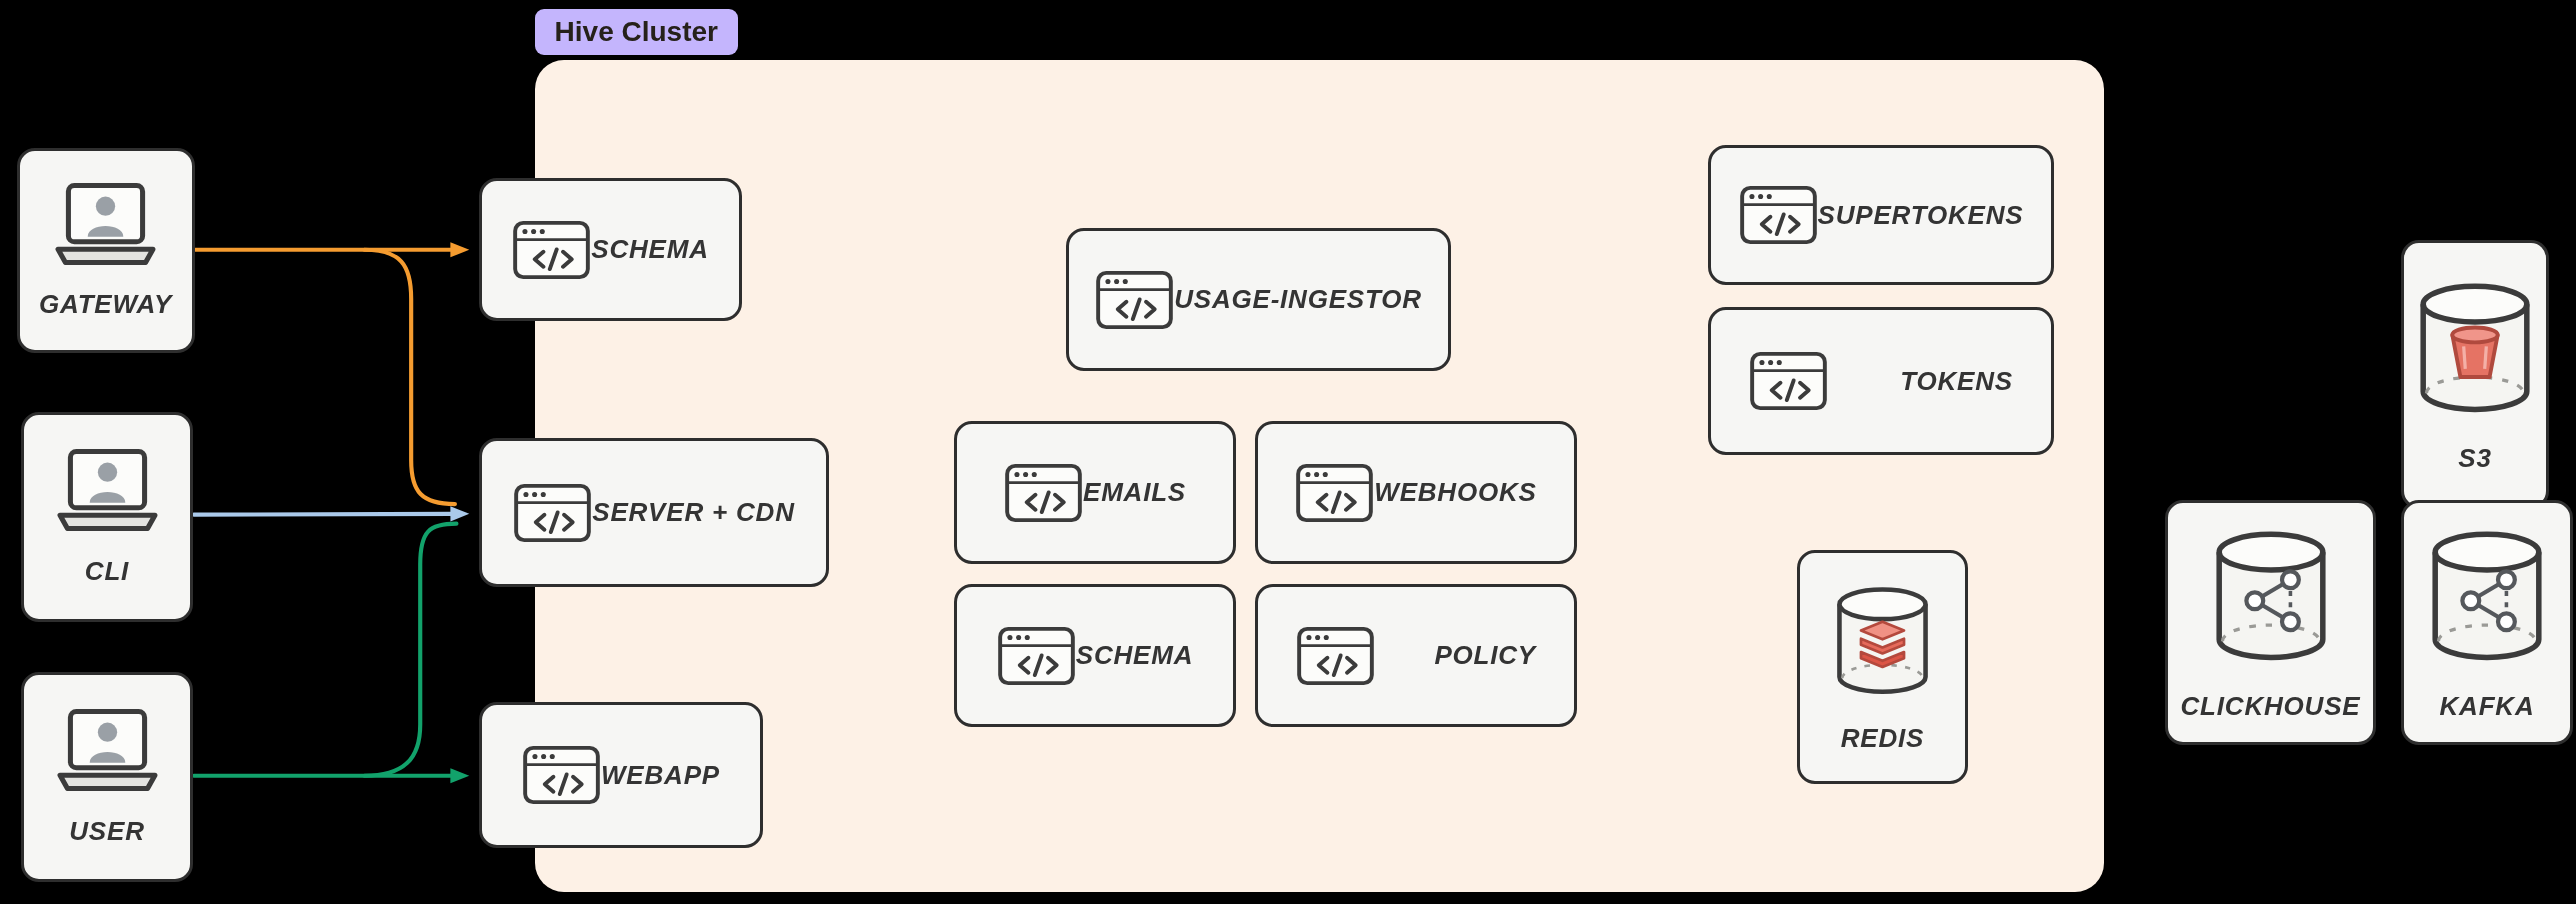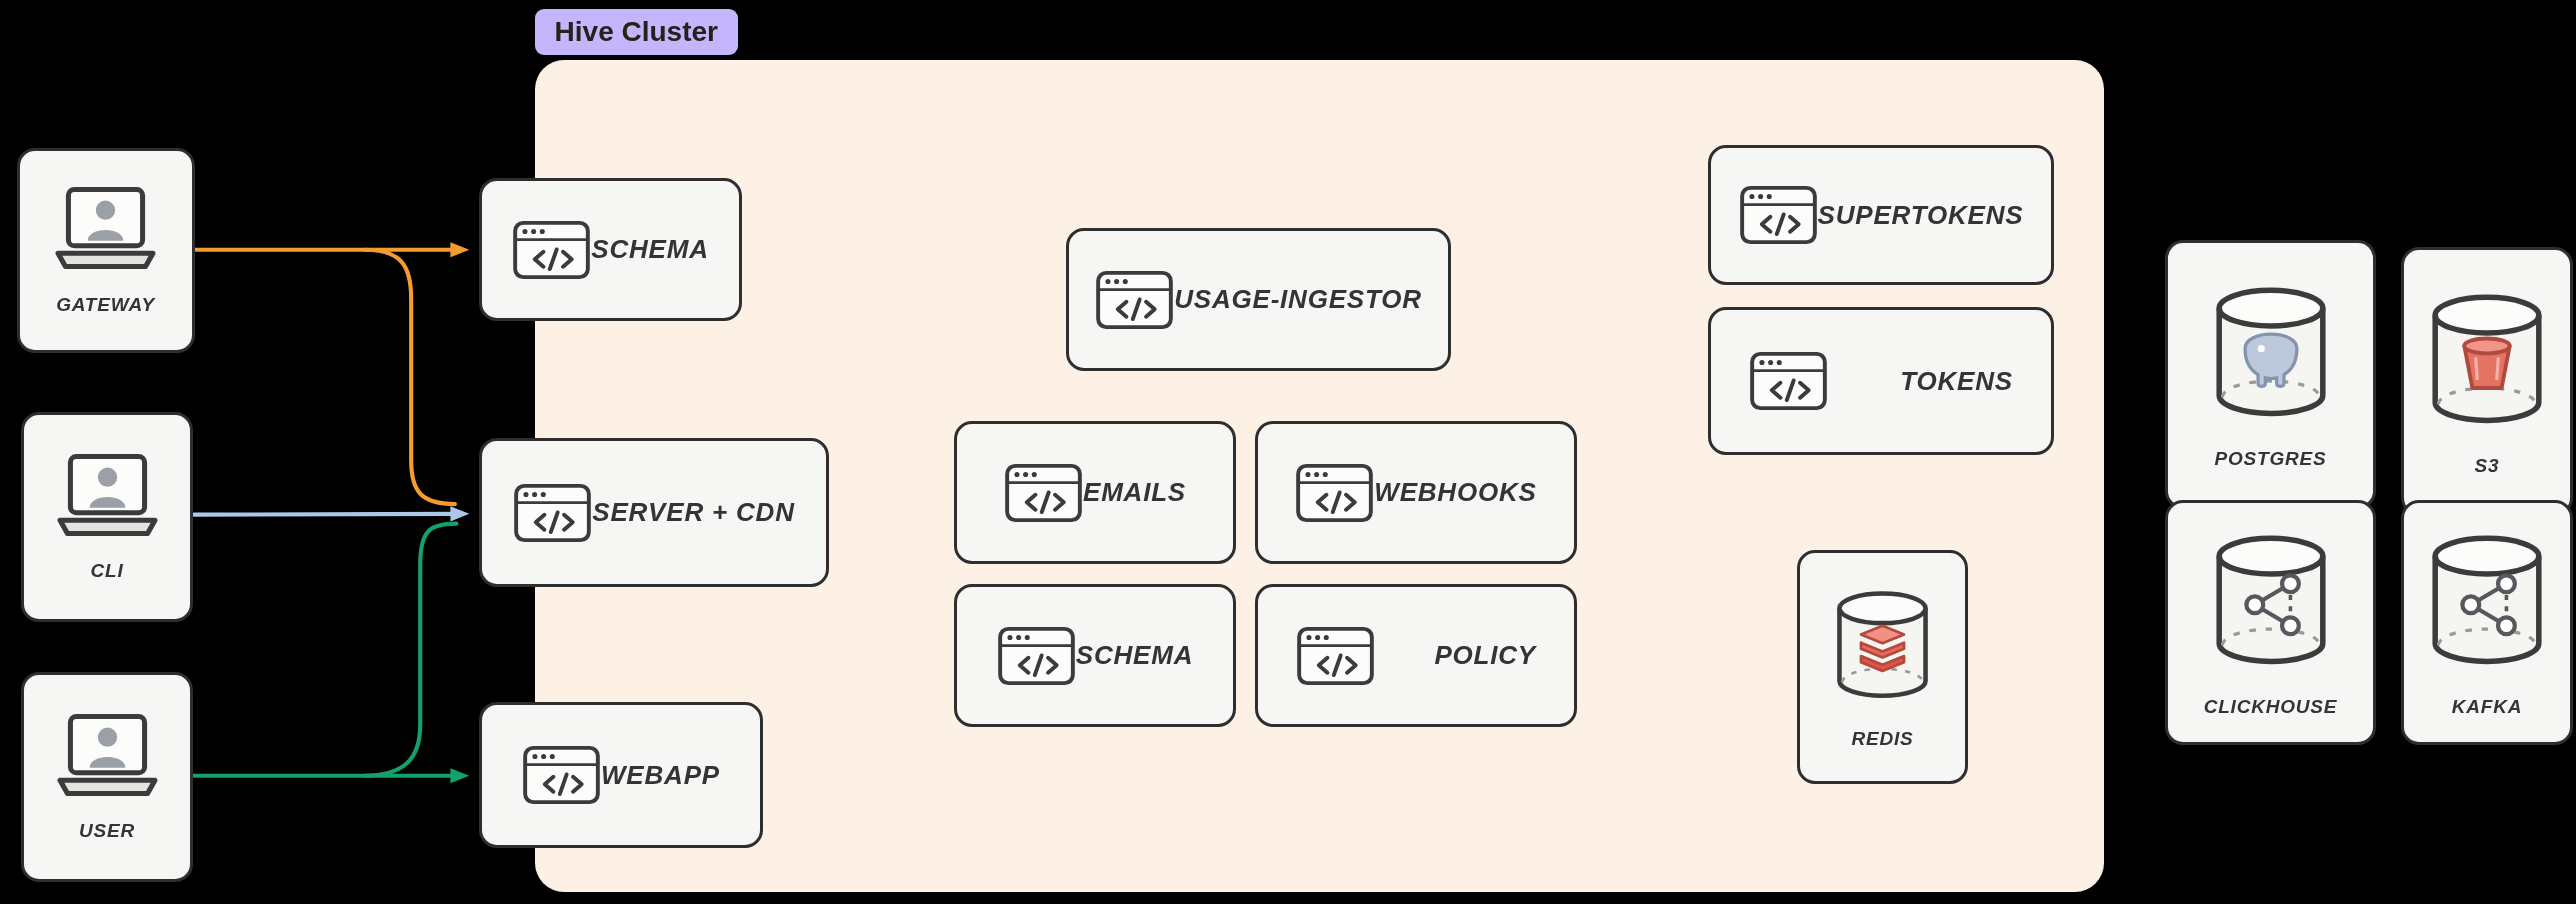--- a/index.html
+++ b/index.html
@@ -44,21 +44,21 @@
   .node .label {
     font-size: 26px;
     font-style: italic;
     font-weight: 600;
     color: #343434;
     letter-spacing: 0.8px;
     white-space: nowrap;
   }
   .node.spread { justify-content: space-between; padding: 0 38px; }
   .node.client, .node.store { flex-direction: column; gap: 19.6px; }
-  .node.store .label, .node.client .label { font-size: 19px; }
+  .node.store .label, .node.client .label { font-size: 26px; }
   .icon { display: block; }
   .icon.win { width: 79px; height: 60px; }
   .icon.laptop { width: 113px; height: 89px; }
   .icon.db { width: 136px; height: 149px; }
   .icon.db.small { width: 113px; height: 124px; }
   .arrows {
     position: absolute;
     left: 0; top: 0;
     width: 100%; height: 100%;
     z-index: 3;
@@ -236,27 +236,21 @@
     <span class="label">TOKENS</span>
   </div>
 
   <div class="node store" style="left:1797px;top:550px;width:171px;height:234px">
     <svg class="icon db small" viewBox="0 0 84 92">
         <use href="#icon-db-redis"></use>
       </svg>
     <span class="label">REDIS</span>
   </div>
 
-  <div class="node store" style="left:2165px;top:240px;width:211px;height:269px">
-    <svg class="icon db" viewBox="0 0 84 92">
-        <use href="#icon-db-postgres"></use>
-      </svg>
-    <span class="label">POSTGRES</span>
-  </div>
-  <div class="node store" style="left:2401px;top:247px;width:172px;height:269px">
+  <div class="node store" style="left:2401px;top:240px;width:148px;height:269px">
     <svg class="icon db" viewBox="0 0 84 92">
         <use href="#icon-db-s3"></use>
       </svg>
     <span class="label">S3</span>
   </div>
   <div class="node store" style="left:2165px;top:500px;width:211px;height:245px">
     <svg class="icon db" viewBox="0 0 84 92">
         <use href="#icon-db-graph"></use>
       </svg>
     <span class="label">CLICKHOUSE</span>

